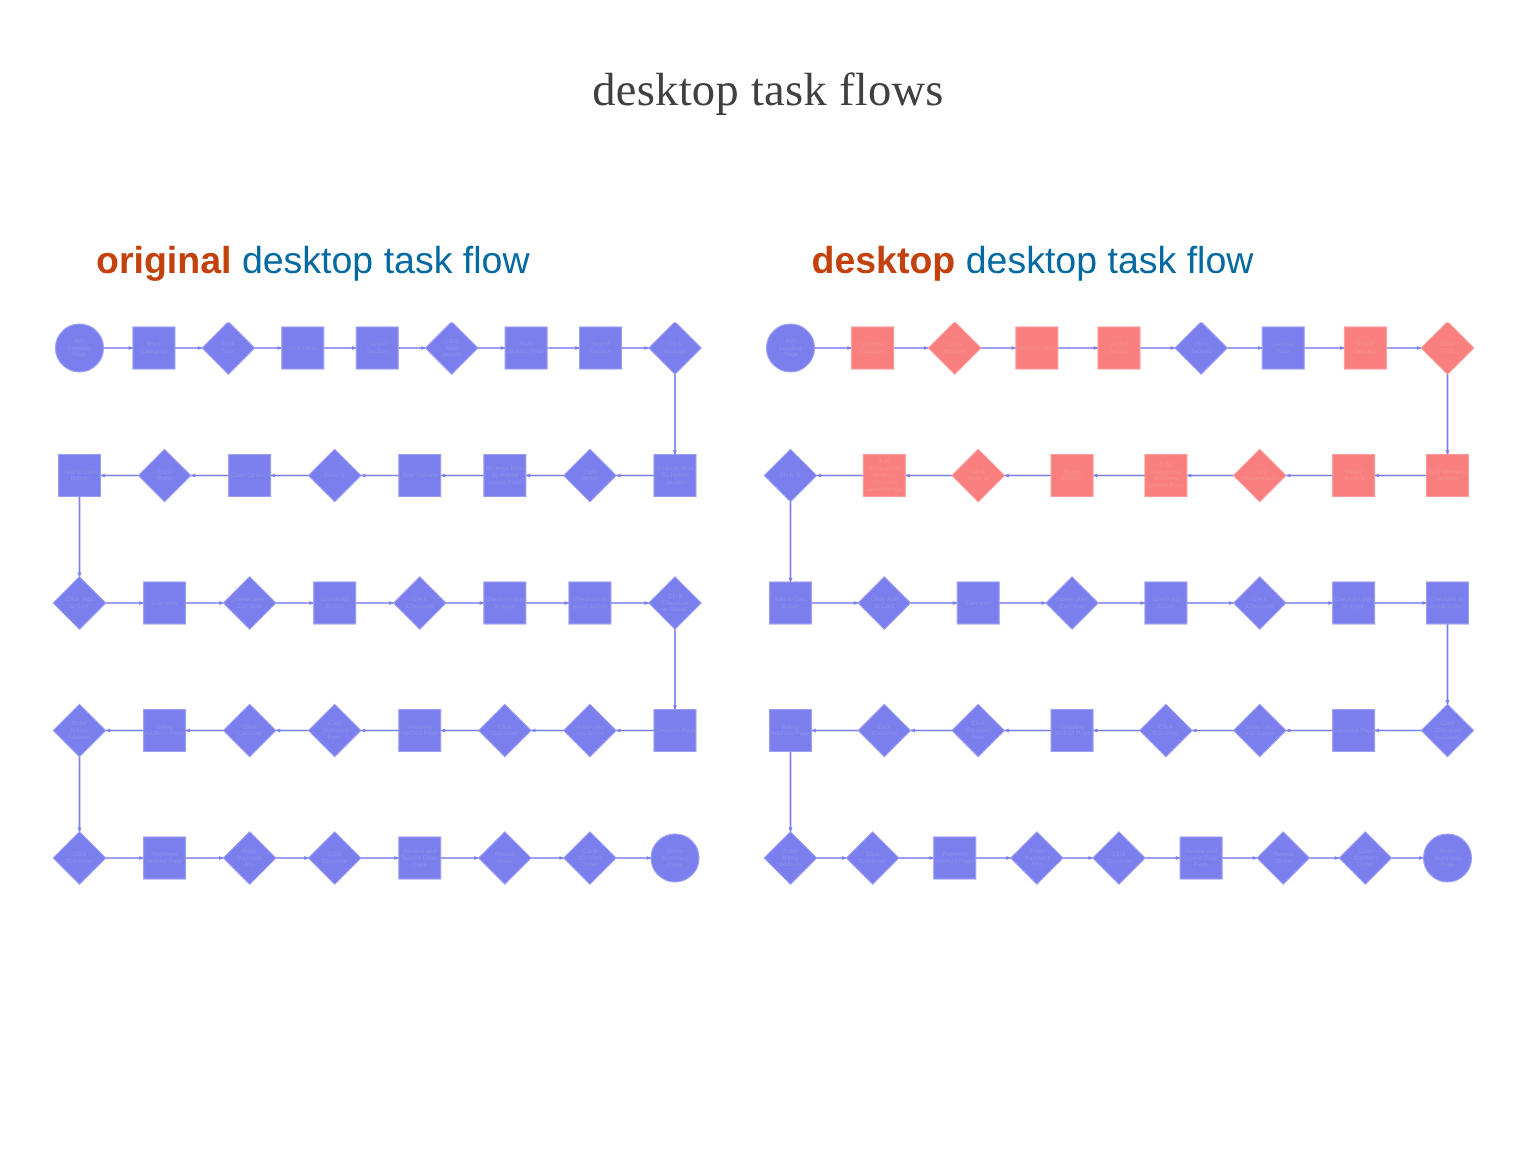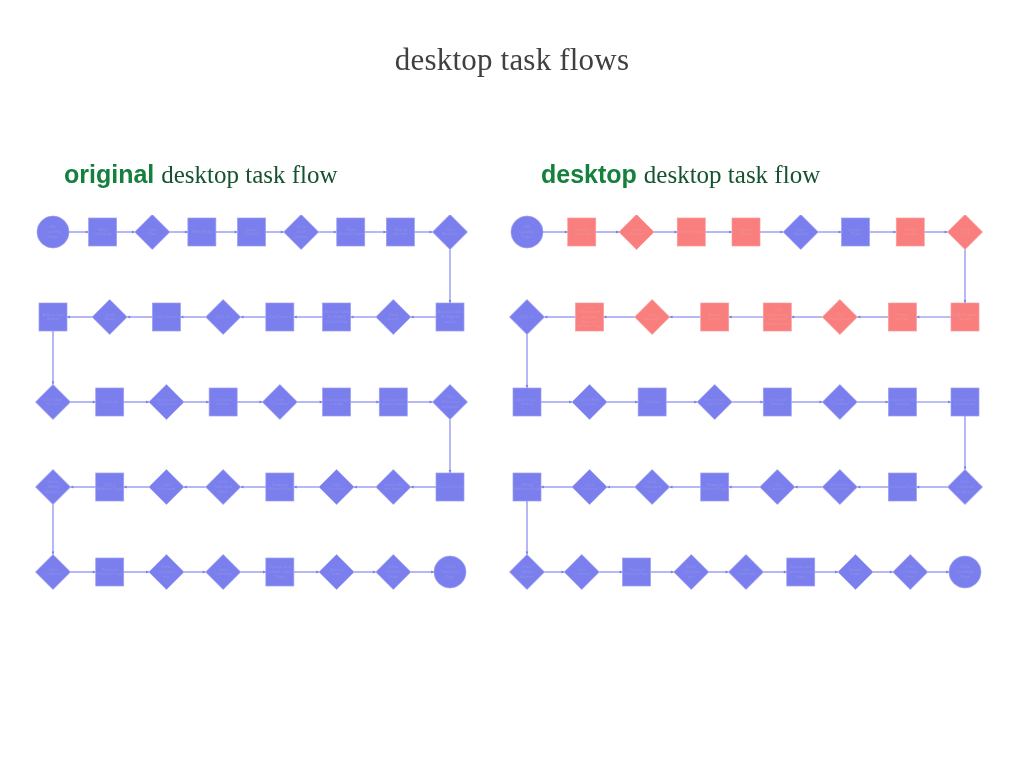--- a/index.html
+++ b/index.html
@@ -26,26 +26,25 @@
     letter-spacing: 0.2px;
   }
   .chart-heading {
     position: absolute;
     top: 160px;
     font-size: 25px;
     white-space: nowrap;
   }
   .chart-heading .strong {
     font-weight: bold;
-    color: #15803d;
+    color: #c2410c;
   }
   .chart-heading .light {
     font-weight: normal;
-    color: #14532d;
-    font-family: Liberation Serif, serif;
+    color: #0369a1;
   }
   #heading-left  { left: 64px; }
   #heading-right { left: 541px; }
 
   .flow-svg {
     position: absolute;
     left: 0;
     top: 0;
   }
   .node-label {

